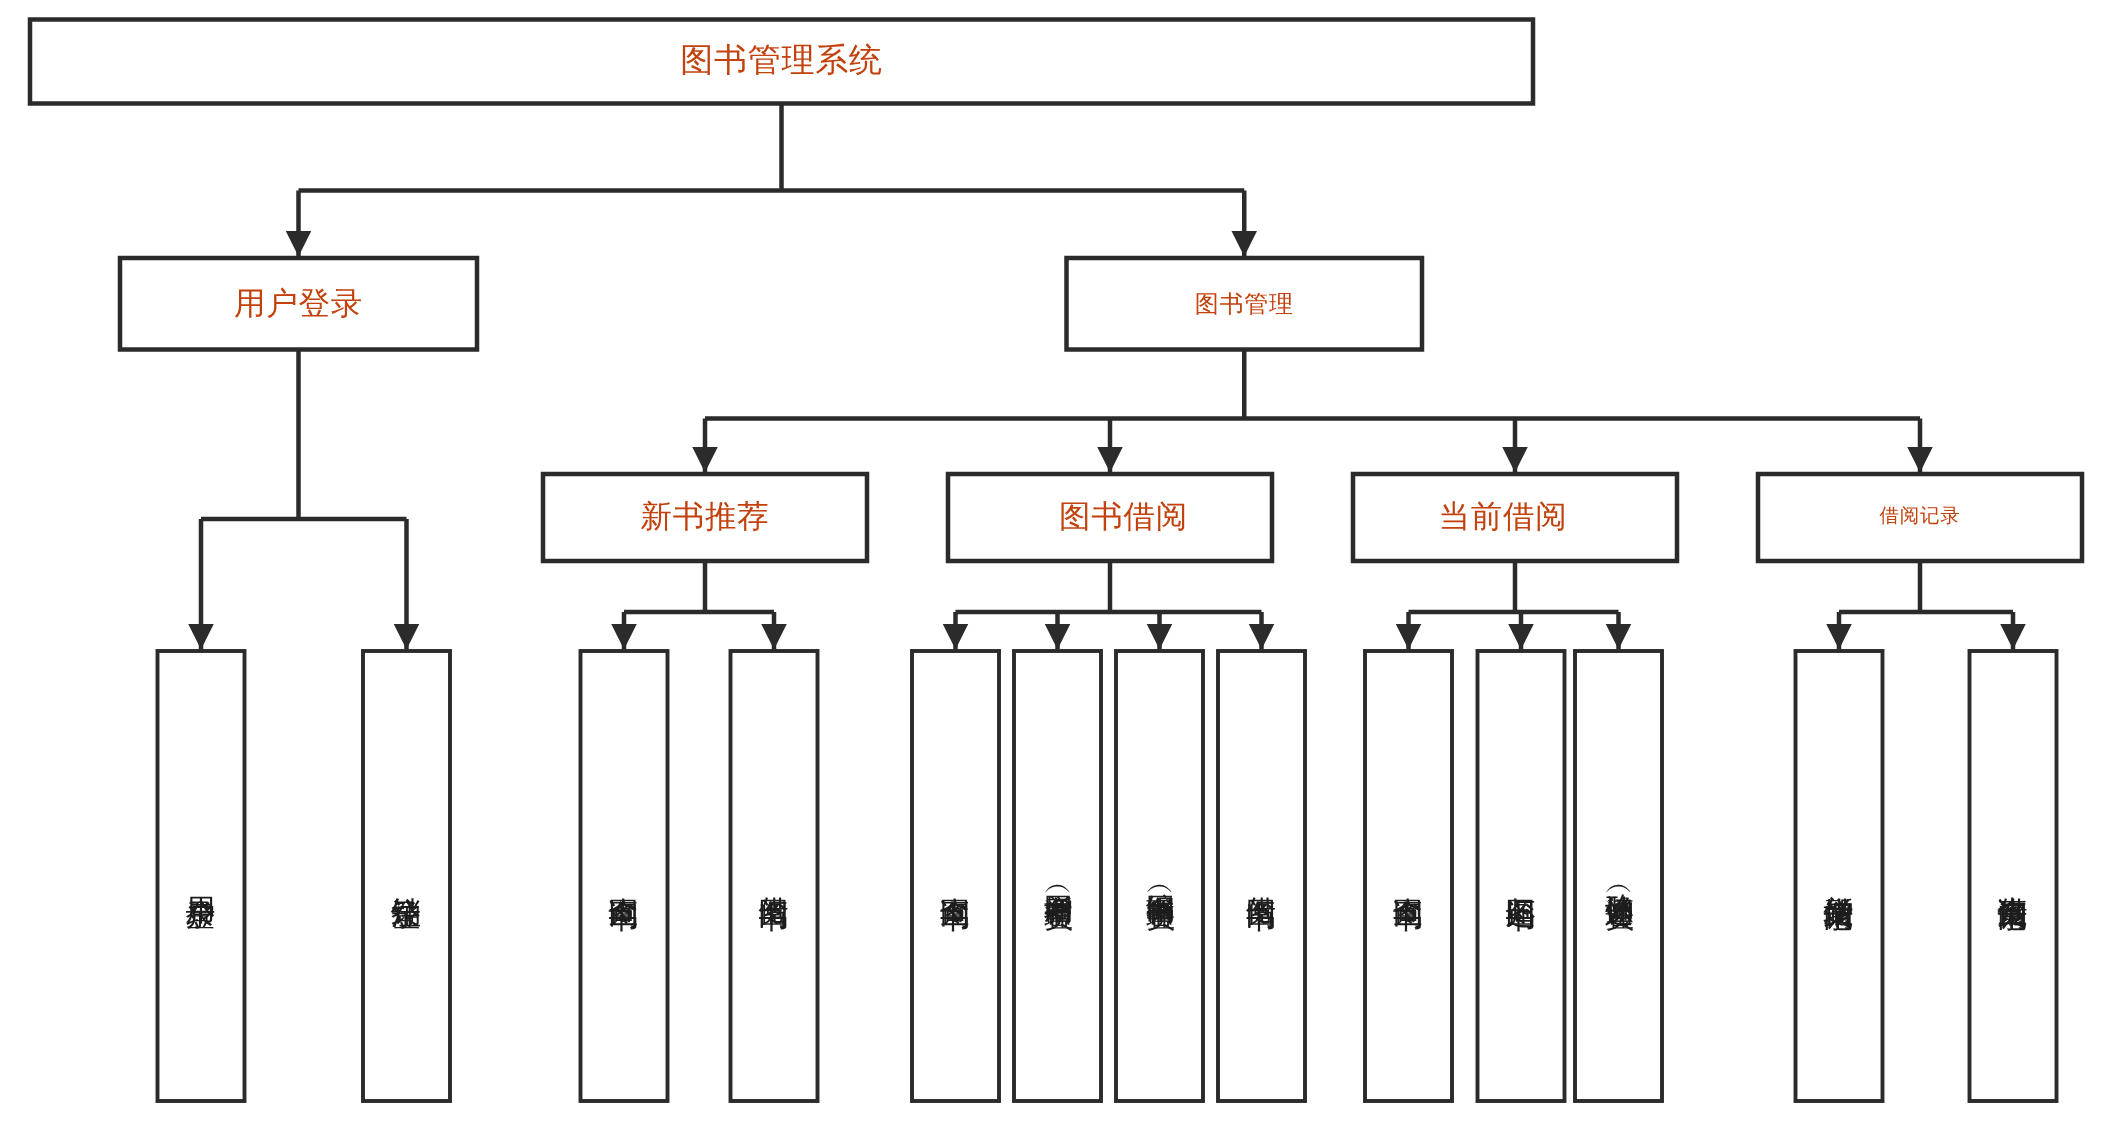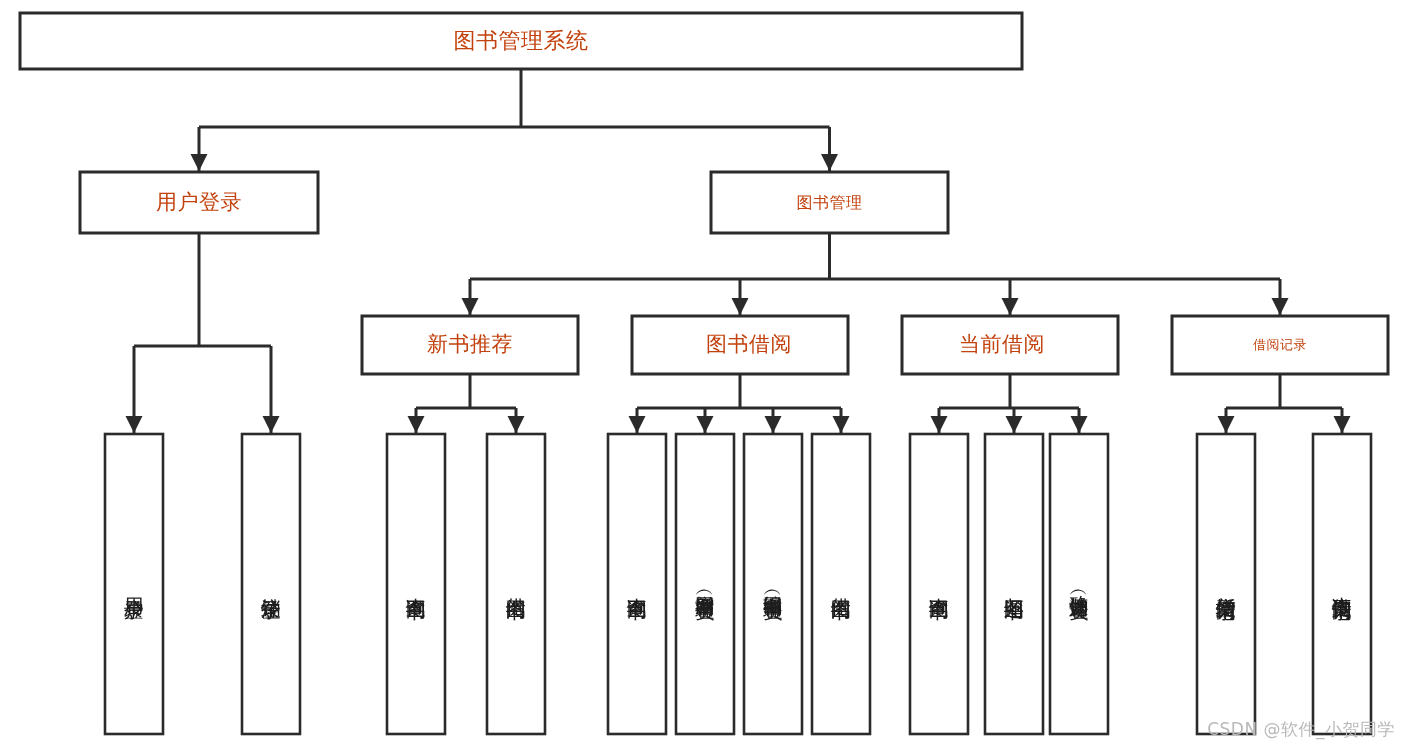--- a/index.html
+++ b/index.html
@@ -184,15 +184,14 @@
       <div class="node-label-v" style="left: 676px; top: 434px; width: 58px; height: 300px; font-size: 19px;">新增图书（管理员）</div>
       <div class="node-label-v" style="left: 744px; top: 434px; width: 58px; height: 300px; font-size: 19px;">编辑图书（管理员）</div>
       <div class="node-label-v" style="left: 812px; top: 434px; width: 58px; height: 300px; font-size: 20px;">借阅图书</div>
       <div class="node-label-v" style="left: 910px; top: 434px; width: 58px; height: 300px; font-size: 20px;">查询图书</div>
       <div class="node-label-v" style="left: 985px; top: 434px; width: 58px; height: 300px; font-size: 20px;">归还图书</div>
       <div class="node-label-v" style="left: 1050px; top: 434px; width: 58px; height: 300px; font-size: 19px;">确认归还（管理员）</div>
       <div class="node-label-v" style="left: 1197px; top: 434px; width: 58px; height: 300px; font-size: 20px;">新增借阅记录</div>
       <div class="node-label-v" style="left: 1313px; top: 434px; width: 58px; height: 300px; font-size: 20px;">查询借阅记录</div>
     </div>
 
-  <div class="watermark">CSDN @软件_小贺同学</div>
 
 </div>
 
 </body></html>

